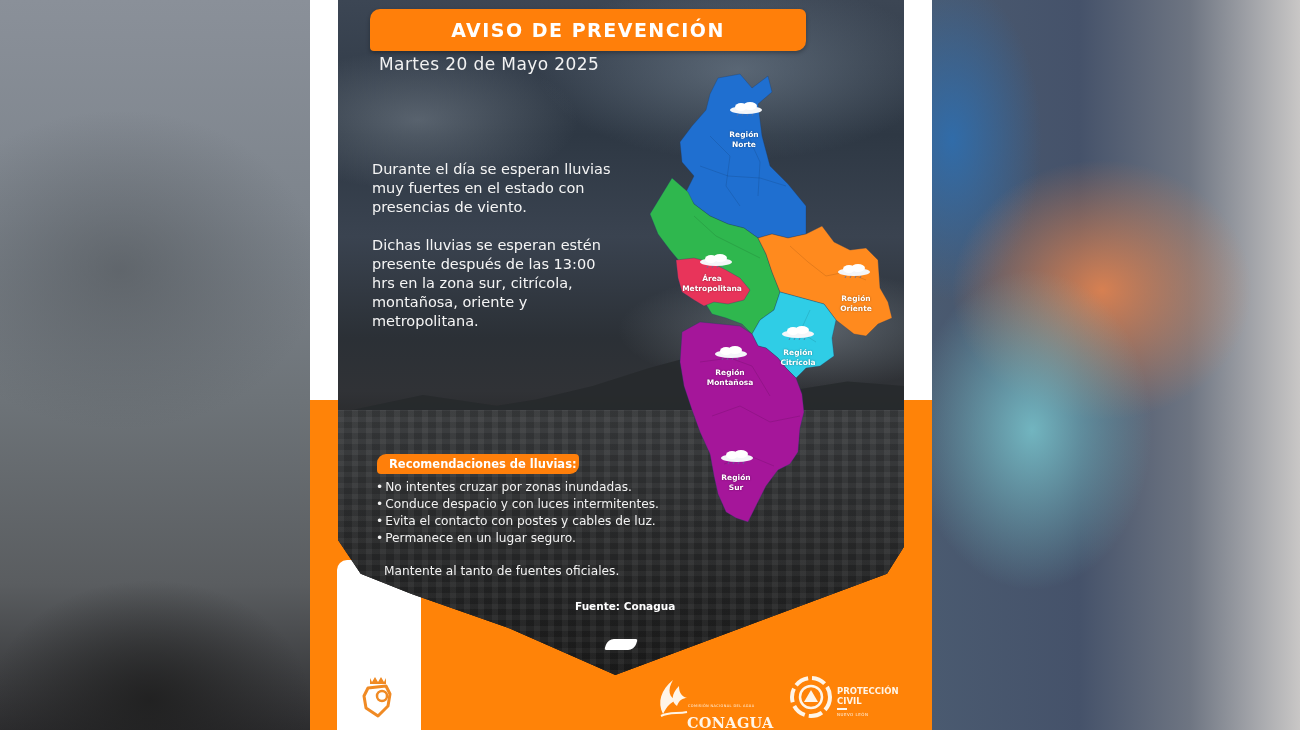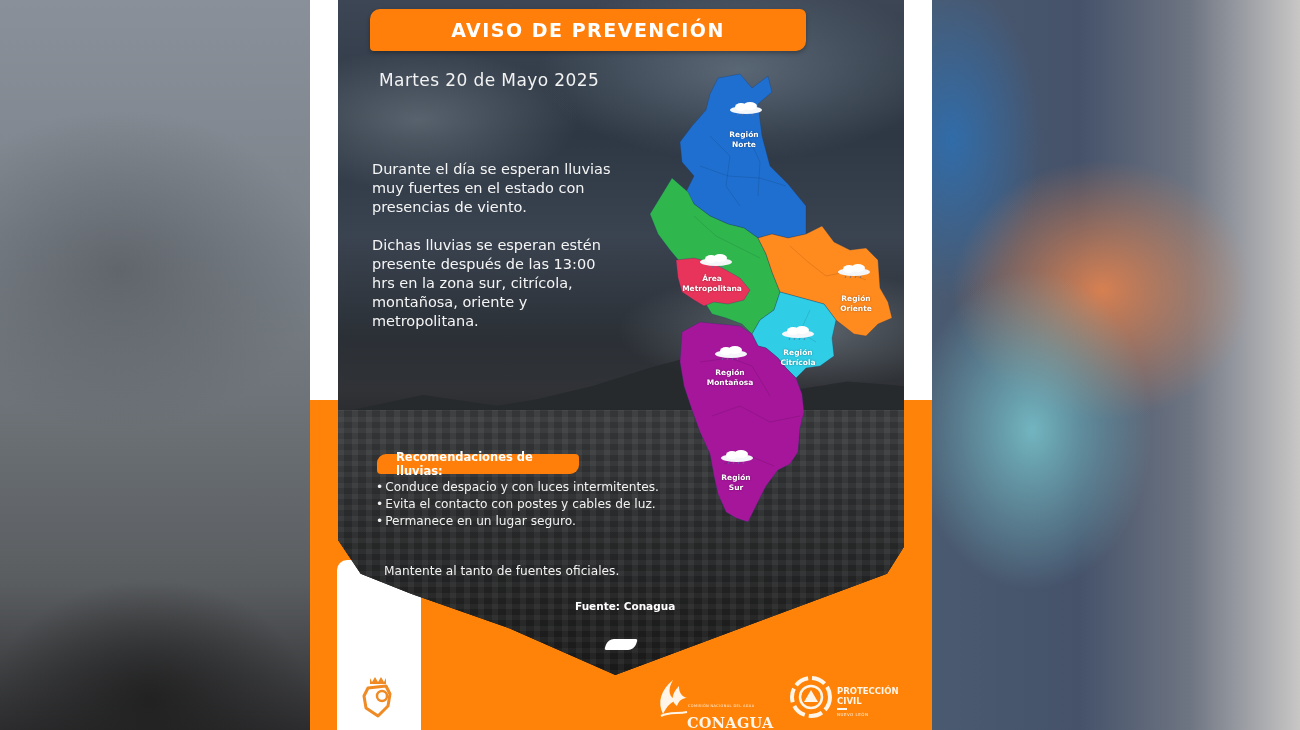--- a/index.html
+++ b/index.html
@@ -65,32 +65,32 @@
     position: absolute; left: 370px; top: 9px; width: 436px; height: 42px;
     background: #ff7f0a; border-radius: 10px 6px 10px 4px;
     box-shadow: 0 2px 4px rgba(0,0,0,0.3);
     display: flex; align-items: center; justify-content: center;
   }
   .title-pill span {
     font-family: "DejaVu Sans", sans-serif; font-weight: bold;
     color: #fff; font-size: 19px; letter-spacing: 1.5px;
   }
   .date {
-    position: absolute; left: 379px; top: 70px;
+    position: absolute; left: 379px; top: 54px;
     color: #f2f2f2; font-size: 17px; letter-spacing: 0.4px;
   }
   .desc {
     position: absolute; left: 372px; top: 160px; width: 250px;
     color: #f5f5f5; font-size: 14.5px; line-height: 19px; text-align: left;
   }
   .desc p + p { margin-top: 19px; }
   .rec-pill {
     position: absolute; left: 377px; top: 454px; width: 202px; height: 20px;
     background: #ff7f0a; border-radius: 9px 4px 9px 4px;
-    display: flex; align-items: center; padding-left: 19px;
+    display: flex; align-items: center; padding-left: 12px;
   }
   .rec-pill span { color: #fff; font-weight: bold; font-size: 11.5px; }
   .rec-list {
     position: absolute; left: 376px; top: 479px; list-style: none;
     color: #f2f2f2; font-size: 12.2px; line-height: 17px;
   }
   .rec-list li::before { content: "•"; margin-right: 2px; }
   .stay {
     position: absolute; left: 384px; top: 564px;
     color: #f2f2f2; font-size: 12.2px;
@@ -244,20 +244,21 @@
 </div>
 <div class="region-label" style="left:714px;top:473px;width:44px;">
   <div>Región</div>
   <div>Sur</div>
 </div>
 
 <div class="rec-pill">
   <span>Recomendaciones de lluvias:</span>
 </div>
 <ul class="rec-list">
+  <li>No intentes cruzar por zonas inundadas.</li>
   <li>Conduce despacio y con luces intermitentes.</li>
   <li>Evita el contacto con postes y cables de luz.</li>
   <li>Permanece en un lugar seguro.</li>
 </ul>
 <div class="stay">Mantente al tanto de fuentes oficiales.</div>
 <div class="source">Fuente: Conagua</div>
 <div class="white-dash"></div>
 
 <svg class="crest" viewBox="0 0 36 46">
   <path d="M10 4 L12 8 L15 3 L18 8 L21 3 L24 8 L26 4 L26 10 L10 10 Z" fill="#f08a24"></path>

